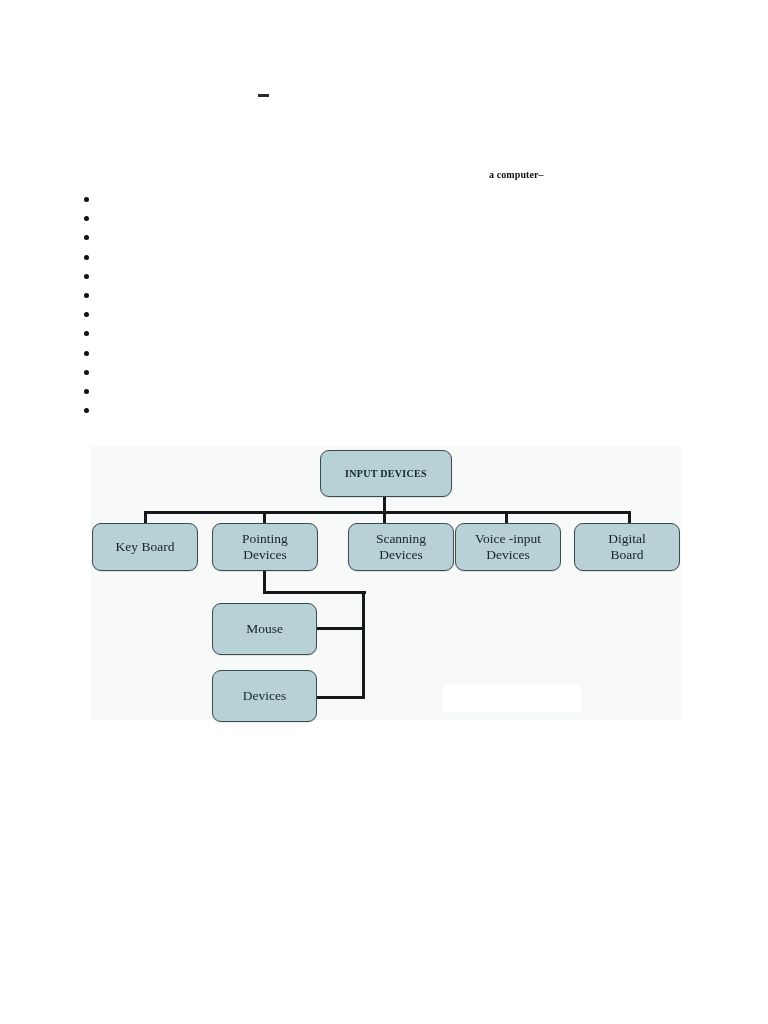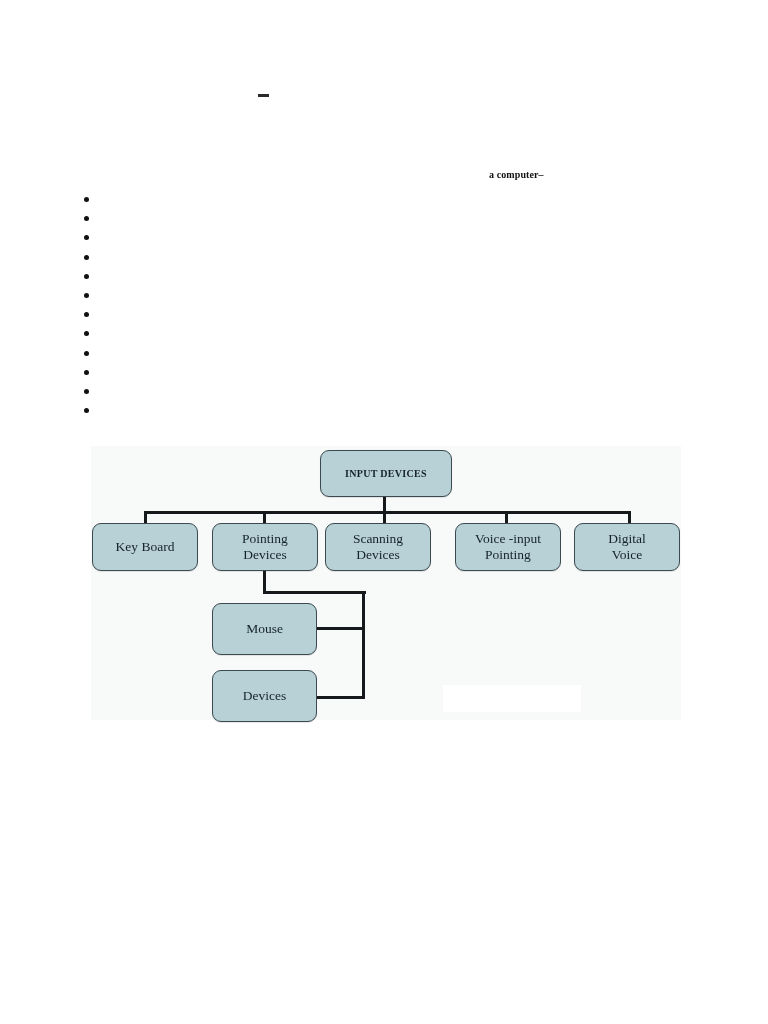--- a/index.html
+++ b/index.html
@@ -124,21 +124,21 @@
     font-size: 10px;
   }
 
   .node.lvl2 {
     top: 77px;
     width: 106px;
     height: 48px;
   }
   .node.n-keyboard { left: 1px; }
   .node.n-pointing { left: 121px; }
-  .node.n-scanning { left: 234px; }
+  .node.n-scanning { left: 257px; }
   .node.n-voice    { left: 364px; }
   .node.n-digital  { left: 483px; }
 
   .node.lvl3 {
     left: 121px;
     width: 105px;
     height: 52px;
   }
   .node.n-mouse    { top: 157px; }
   .node.n-joystick { top: 224px; }
@@ -231,25 +231,25 @@
     <div class="node lvl2 n-pointing">
       <span class="label">Pointing
 Devices</span>
     </div>
     <div class="node lvl2 n-scanning">
       <span class="label">Scanning
 Devices</span>
     </div>
     <div class="node lvl2 n-voice">
       <span class="label">Voice -input
-Pointing</span>
+Devices</span>
     </div>
     <div class="node lvl2 n-digital">
       <span class="label">Digital
-Voice</span>
+Board</span>
     </div>
 
     <div class="node lvl3 n-mouse">
       <span class="label">Mouse</span>
     </div>
     <div class="node lvl3 n-joystick">
       <span class="label">Devices</span>
     </div>
 
   </div>

